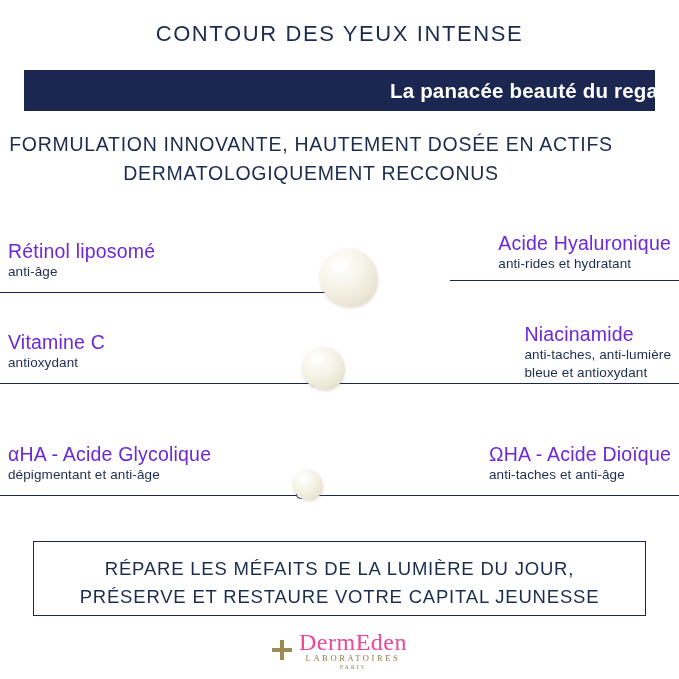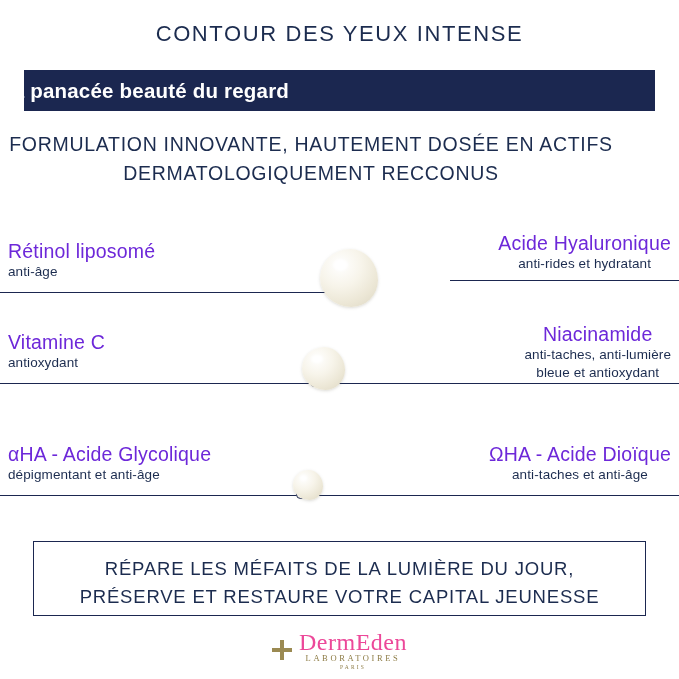--- a/index.html
+++ b/index.html
@@ -43,21 +43,21 @@
     height: 41px;
     background: #1b2750;
   }
   .navy-band-text {
     position: absolute;
     top: 70px;
     left: 0;
     width: 679px;
     height: 41px;
     line-height: 41px;
-    text-align: left;
+    text-align: right;
     color: #ffffff;
     font-size: 20.5px;
     font-weight: bold;
     letter-spacing: 0.2px;
   }
 
   
   .subtitle {
     position: absolute;
     top: 130px;
@@ -143,21 +143,21 @@
   }
   .label .desc {
     font-size: 13.5px;
     color: #1c2c4f;
     white-space: nowrap;
     line-height: 16.5px;
     letter-spacing: 0.1px;
     margin-top: 1px;
   }
   .label.left { left: 8px; text-align: left; top: 12px; }
-  .label.right { right: 8px; text-align: center; top: 4px; }
+  .label.right { right: 8px; text-align: left; top: 4px; }
   .row-2 .label.left { top: 2px; }
   .row-2 .label.right { top: -6px; }
   .row-3 .label.left { top: 0px; }
   .row-3 .label.right { top: 0px; }
 
   
   .claim-box {
     position: absolute;
     top: 541px;
     left: 33px;

